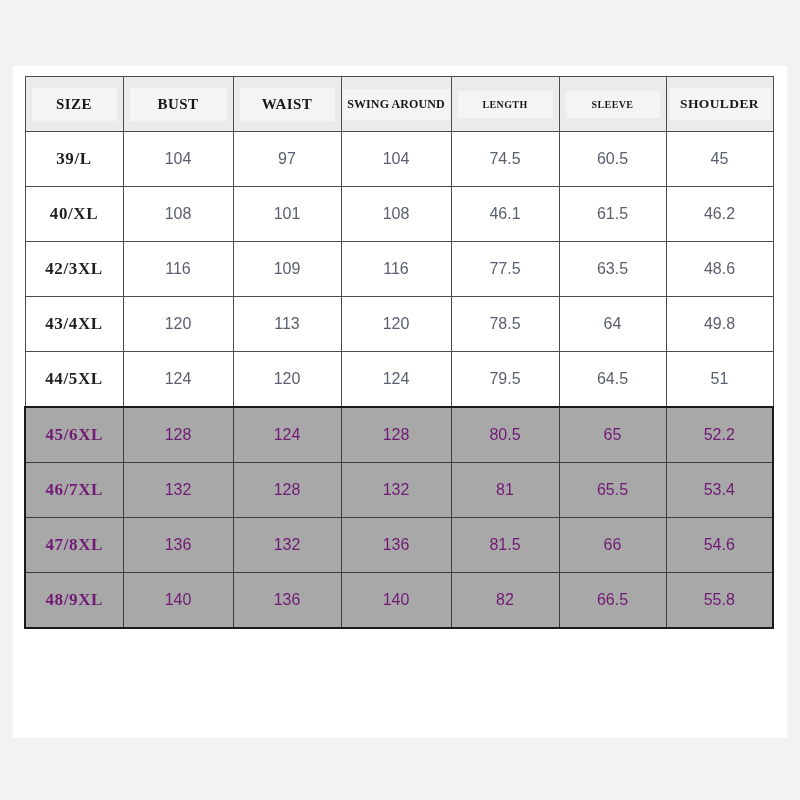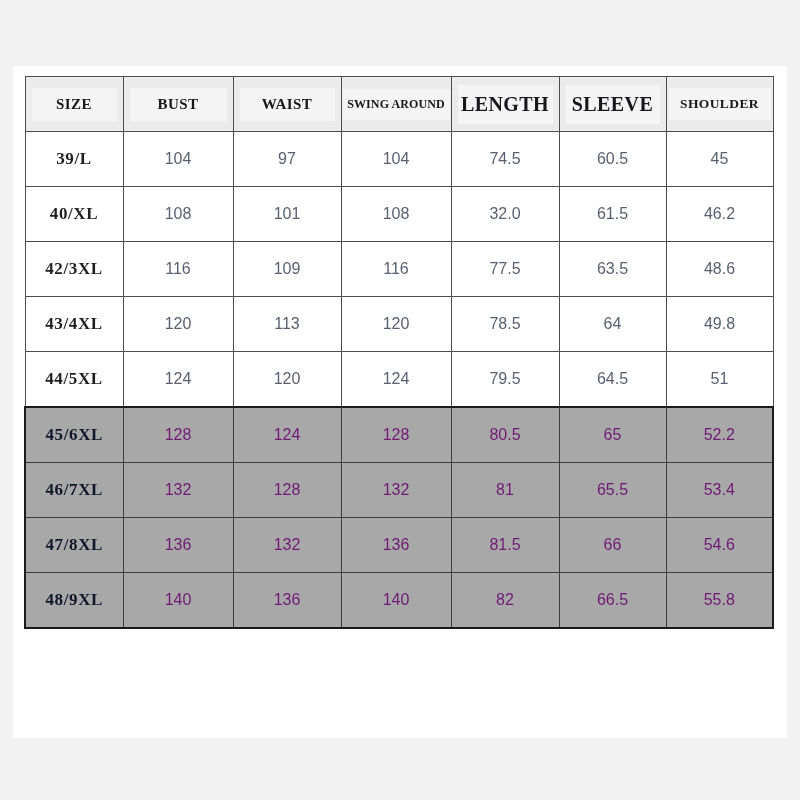--- a/index.html
+++ b/index.html
@@ -78,21 +78,21 @@
     font-size: 12px;
     letter-spacing: 0.1px;
     margin: 0 1px;
   }
   th.hdr-shoulder .hdr-inner {
     font-size: 13.5px;
     margin: 0 2px;
   }
   th.hdr-sleeve .hdr-inner,
   th.hdr-length .hdr-inner {
-    font-size: 20px;
+    font-size: 10px;
   }
 
   
   tr.data-row td {
     height: 54px;
   }
   td.cell-size {
     font-family: "Liberation Serif", serif;
     font-weight: bold;
     font-size: 17px;
@@ -105,21 +105,21 @@
     color: #5b6070;
     font-weight: normal;
   }
 
   
   tr.row-highlight td {
     background: #a8a8a8;
     border-color: #3c3c3c;
   }
   tr.row-highlight td.cell-size {
-    color: #0f172a;
+    color: #701a75;
   }
   tr.row-highlight td.cell-value {
     color: #701a75;
   }
   
   tr.row-highlight.first-highlight td {
     border-top: 2.5px solid #1a1a1a;
   }
   tr.row-highlight.last-highlight td {
     border-bottom: 2.5px solid #1a1a1a;
@@ -182,21 +182,21 @@
             <td class="cell-value">104</td>
             <td class="cell-value">74.5</td>
             <td class="cell-value">60.5</td>
             <td class="cell-value">45</td>
           </tr>
           <tr class="data-row">
             <td class="cell-size">40/XL</td>
             <td class="cell-value">108</td>
             <td class="cell-value">101</td>
             <td class="cell-value">108</td>
-            <td class="cell-value">32.0</td>
+            <td class="cell-value">46.1</td>
             <td class="cell-value">61.5</td>
             <td class="cell-value">46.2</td>
           </tr>
           <tr class="data-row">
             <td class="cell-size">42/3XL</td>
             <td class="cell-value">116</td>
             <td class="cell-value">109</td>
             <td class="cell-value">116</td>
             <td class="cell-value">77.5</td>
             <td class="cell-value">63.5</td>

